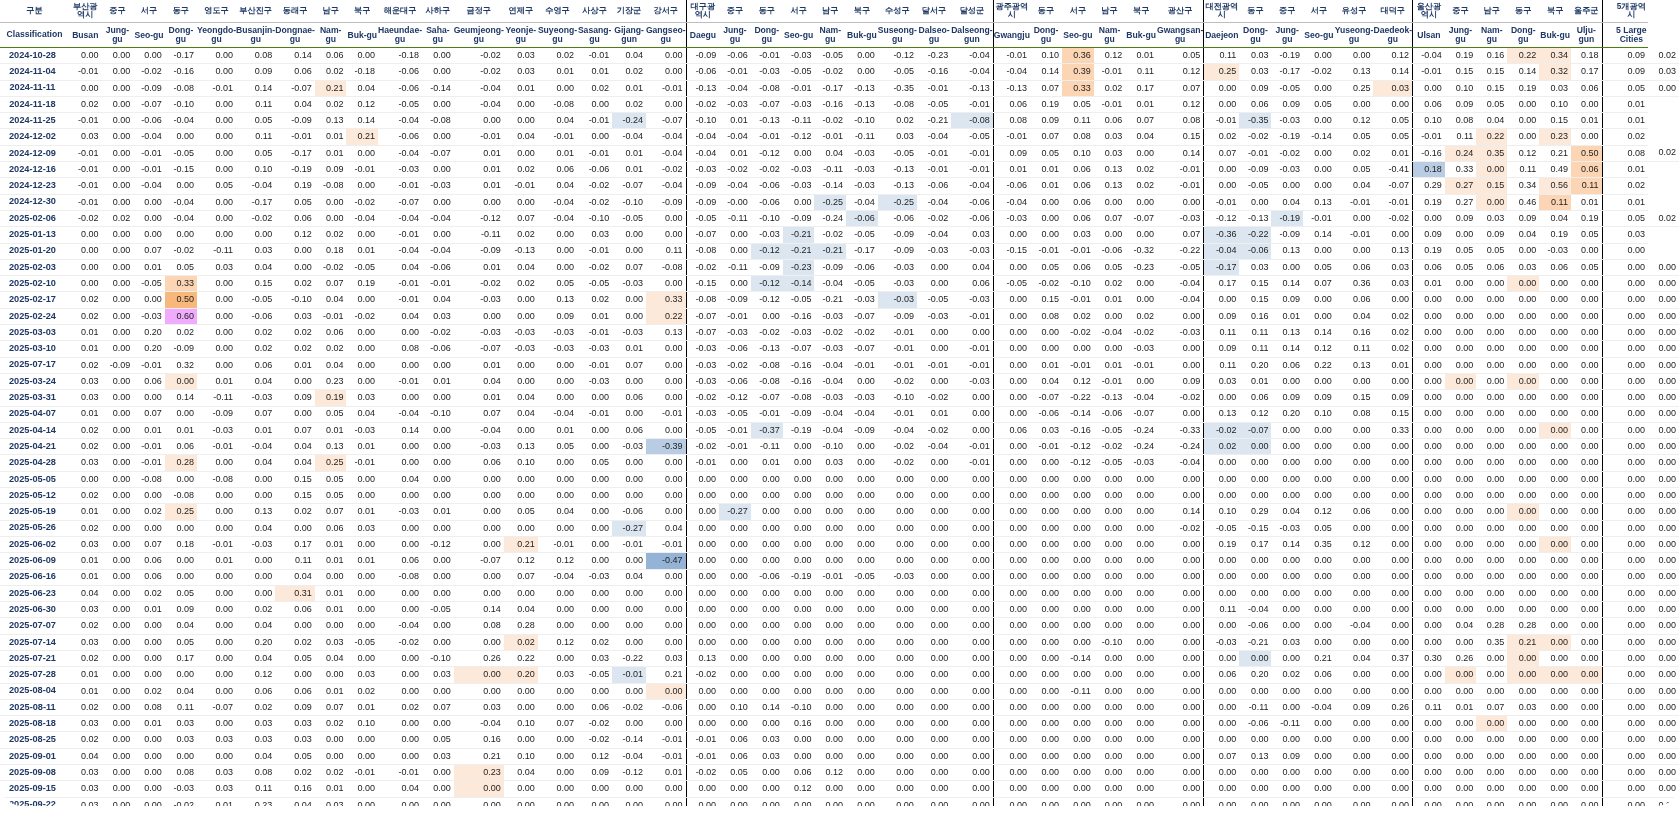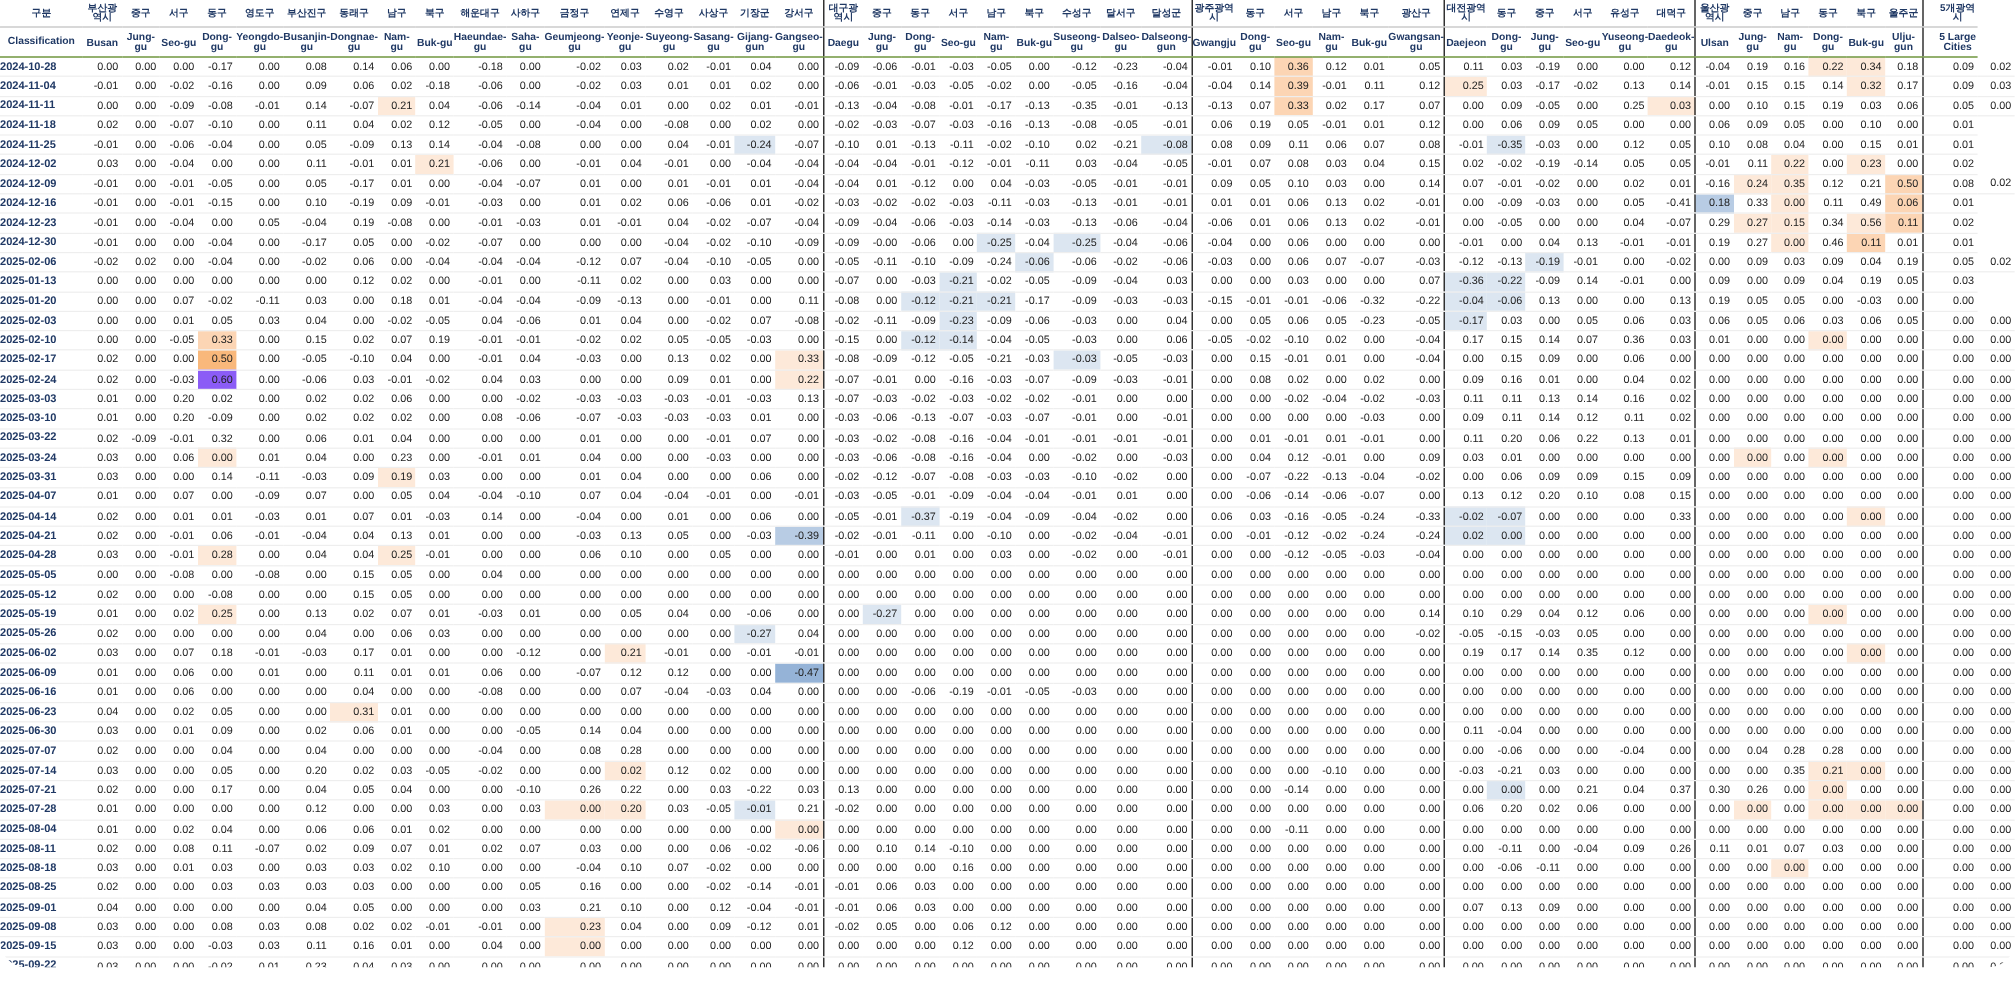--- a/index.html
+++ b/index.html
@@ -5,34 +5,34 @@
   html,body{margin:0;padding:0;background:#fff;}
   body{font-family:"Liberation Sans",sans-serif;}
   #sheet{width:1679px;height:806px;overflow:hidden;position:relative;border-radius:22px;}
   table{border-collapse:collapse;table-layout:fixed;}
   th,td{font-size:9px;line-height:1.05;padding:0;margin:0;border:0;}
   .hdr-row th{vertical-align:middle;text-align:center;font-weight:bold;color:#1f3864;background:#fff;}
   .hdr1 th{height:22px;border-bottom:1px solid #bfbfbf;}
   .hdr2 th{height:24px;border-bottom:1px solid #4d7c0f;}
   .k{font-size:8.2px;}
   .e{font-size:8.6px;}
-  td.date{font-weight:bold;color:#1f3864;text-align:left;padding-right:4px;font-size:9.2px;white-space:nowrap;}
+  td.date{font-weight:bold;color:#1f3864;text-align:center;padding-right:4px;font-size:9.2px;white-space:nowrap;}
   td.v{text-align:right;padding-right:3px;color:#222;font-family:"Liberation Sans",sans-serif;font-size:9px;}
   tr.data{height:16.3px;}
   tr.data td{border-bottom:1px solid #eee;}
   .gsep{border-left:1.6px solid #000 !important;}
   .grp-sep{border-left:1.6px solid #000;}
   .c0{width:72px;}
   .col{width:33px;}
   .collast{width:36px;padding-left:12px;}
   .wrapcell{display:block;line-height:1.02;}
   .hl-o1{background:#fde9d9;}
   .hl-o2{background:#fcd5b4;}
   .hl-o3{background:#f9b87b;}
-  .hl-o4{background:#8b5cf6;}
+  .hl-o4{background:#f0abfc;}
   .hl-b1{background:#dce6f1;}
   .hl-b2{background:#b8cce4;}
   .hl-b3{background:#95b3d7;}
 </style>
 </head>
 <body>
 
 <div id="sheet">
   <table id="grid">
     <thead>
@@ -1231,21 +1231,21 @@
           <td class="v col gsep">0.00</td>
           <td class="v col">0.00</td>
           <td class="v col">0.00</td>
           <td class="v col">0.00</td>
           <td class="v col">0.00</td>
           <td class="v col">0.00</td>
           <td class="v collast gsep">0.00</td>
           <td class="v col">0.00</td>
         </tr>
         <tr class="data">
-          <td class="date c0">2025-03-22</td>
+          <td class="date c0">2025-07-17</td>
           <td class="v col">0.02</td>
           <td class="v col">-0.09</td>
           <td class="v col">-0.01</td>
           <td class="v col">0.32</td>
           <td class="v col">0.00</td>
           <td class="v col">0.06</td>
           <td class="v col">0.01</td>
           <td class="v col">0.04</td>
           <td class="v col">0.00</td>
           <td class="v col">0.00</td>

